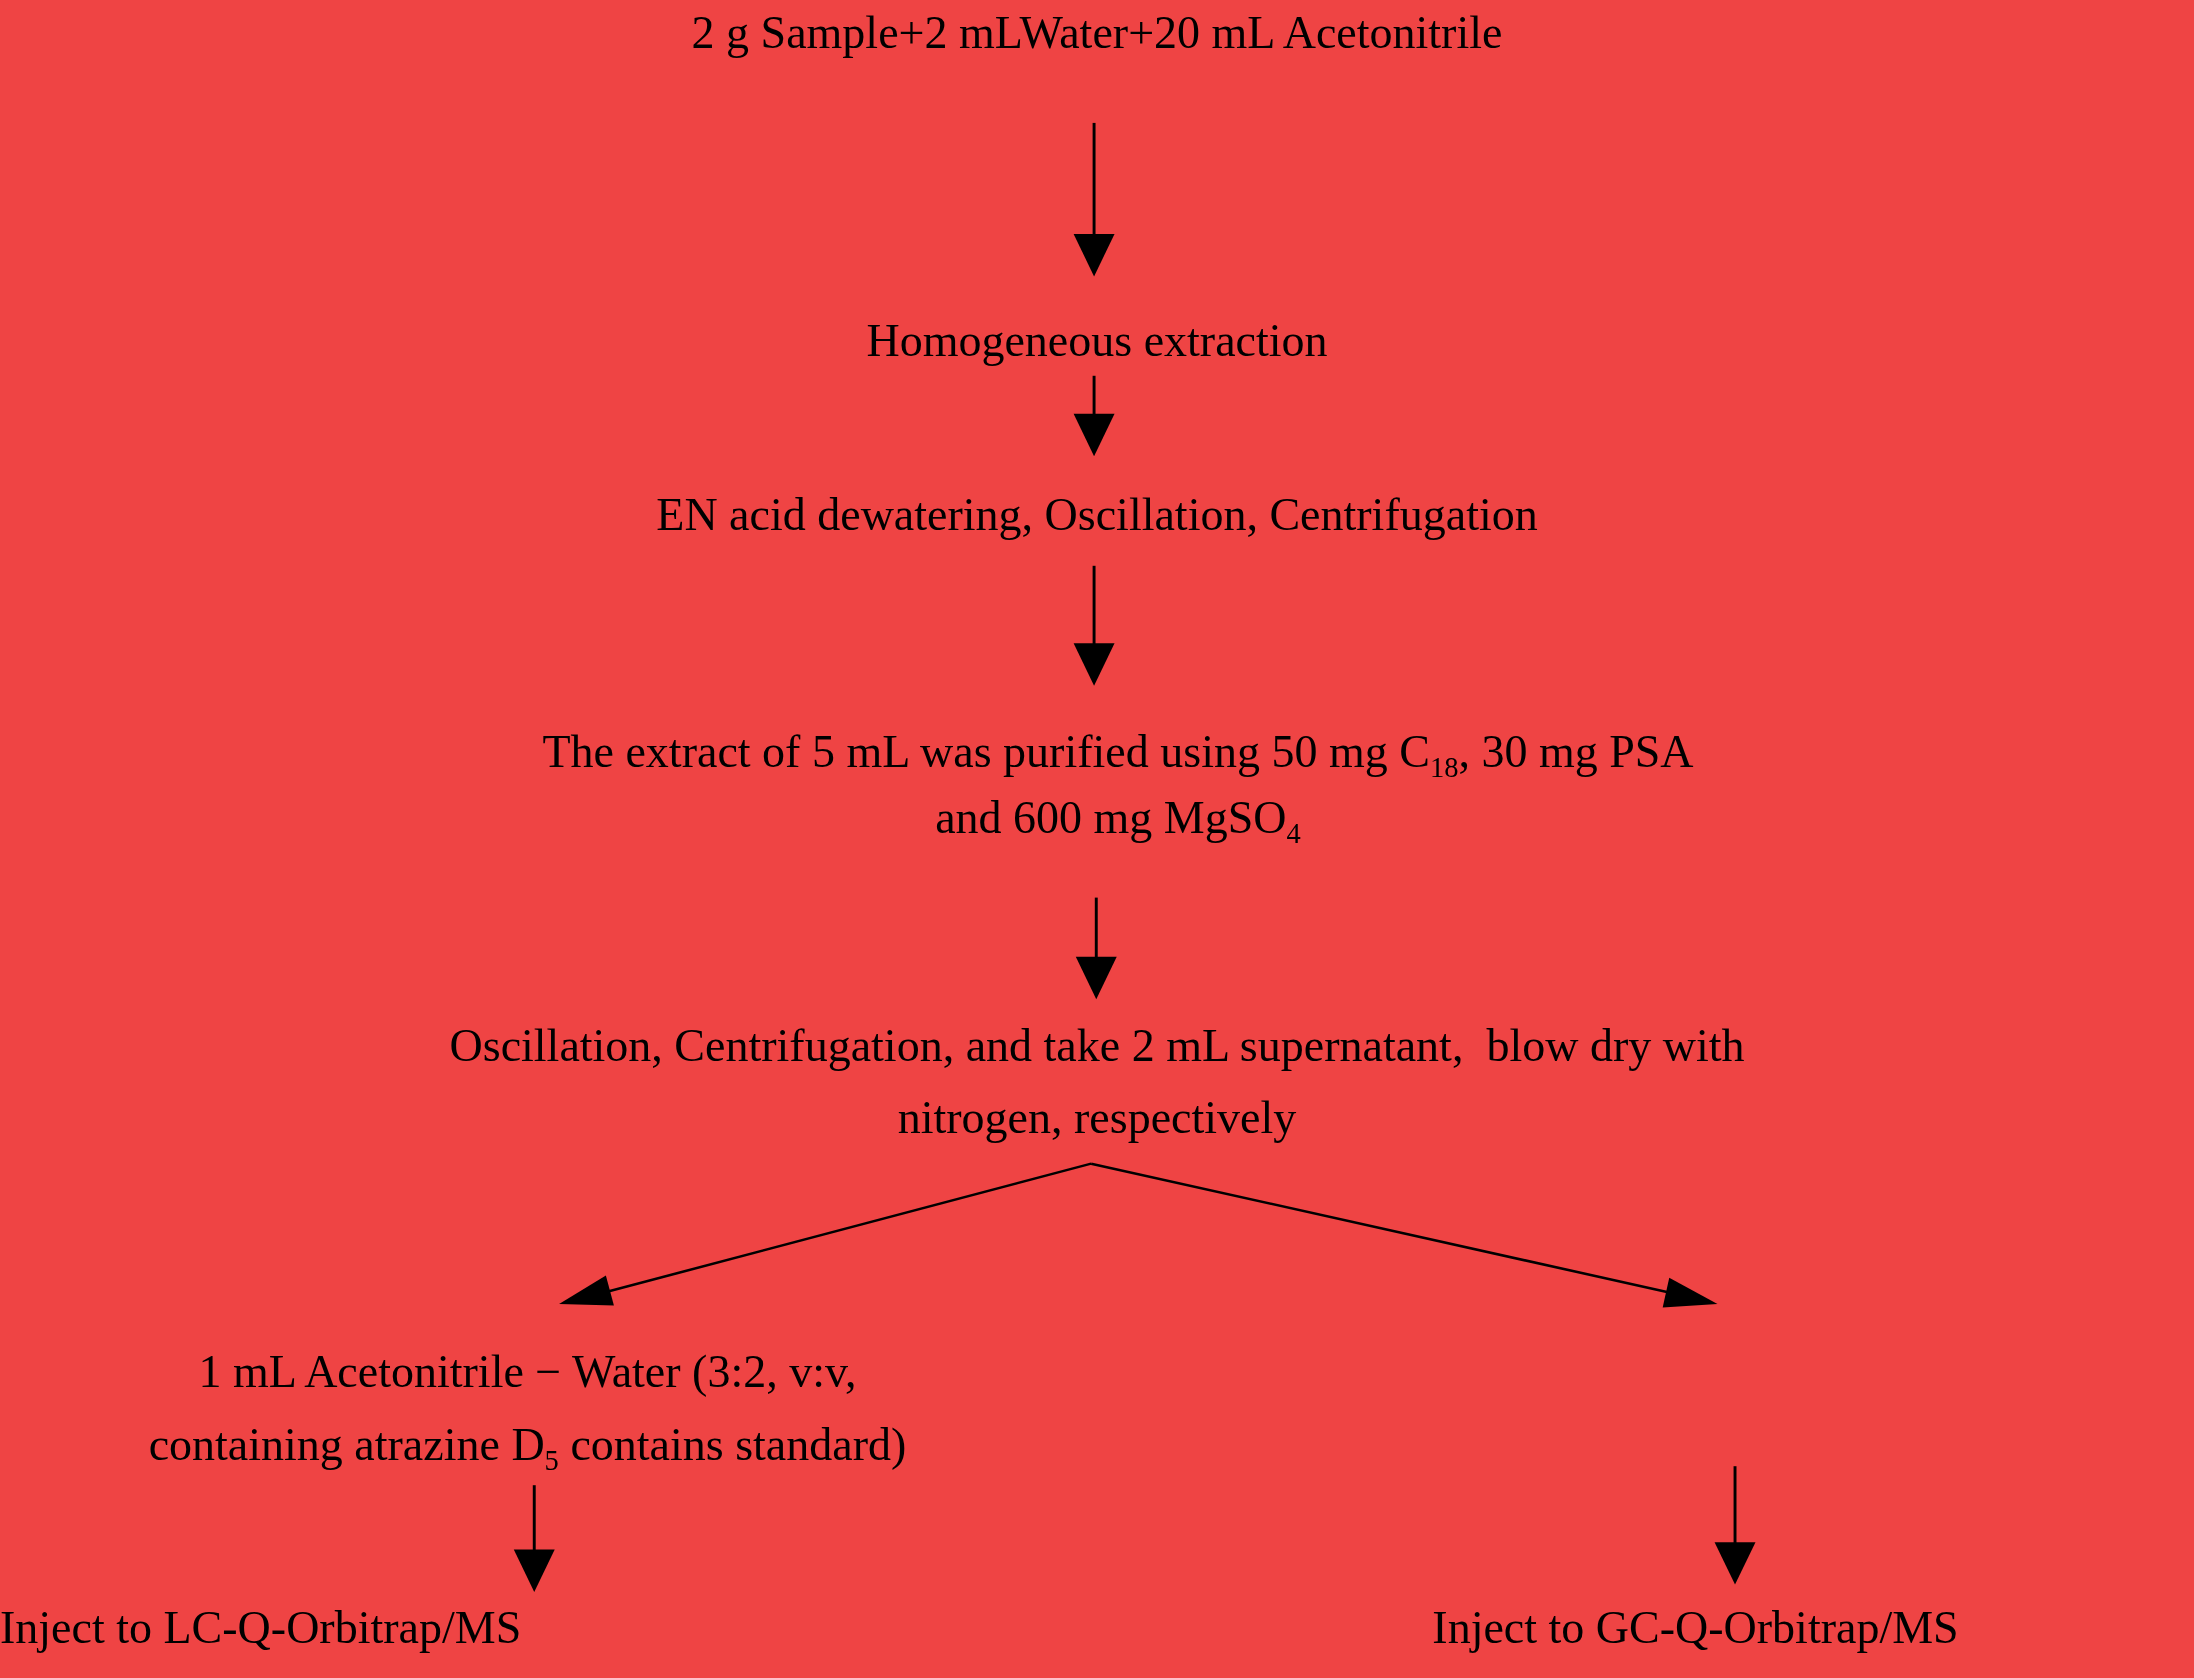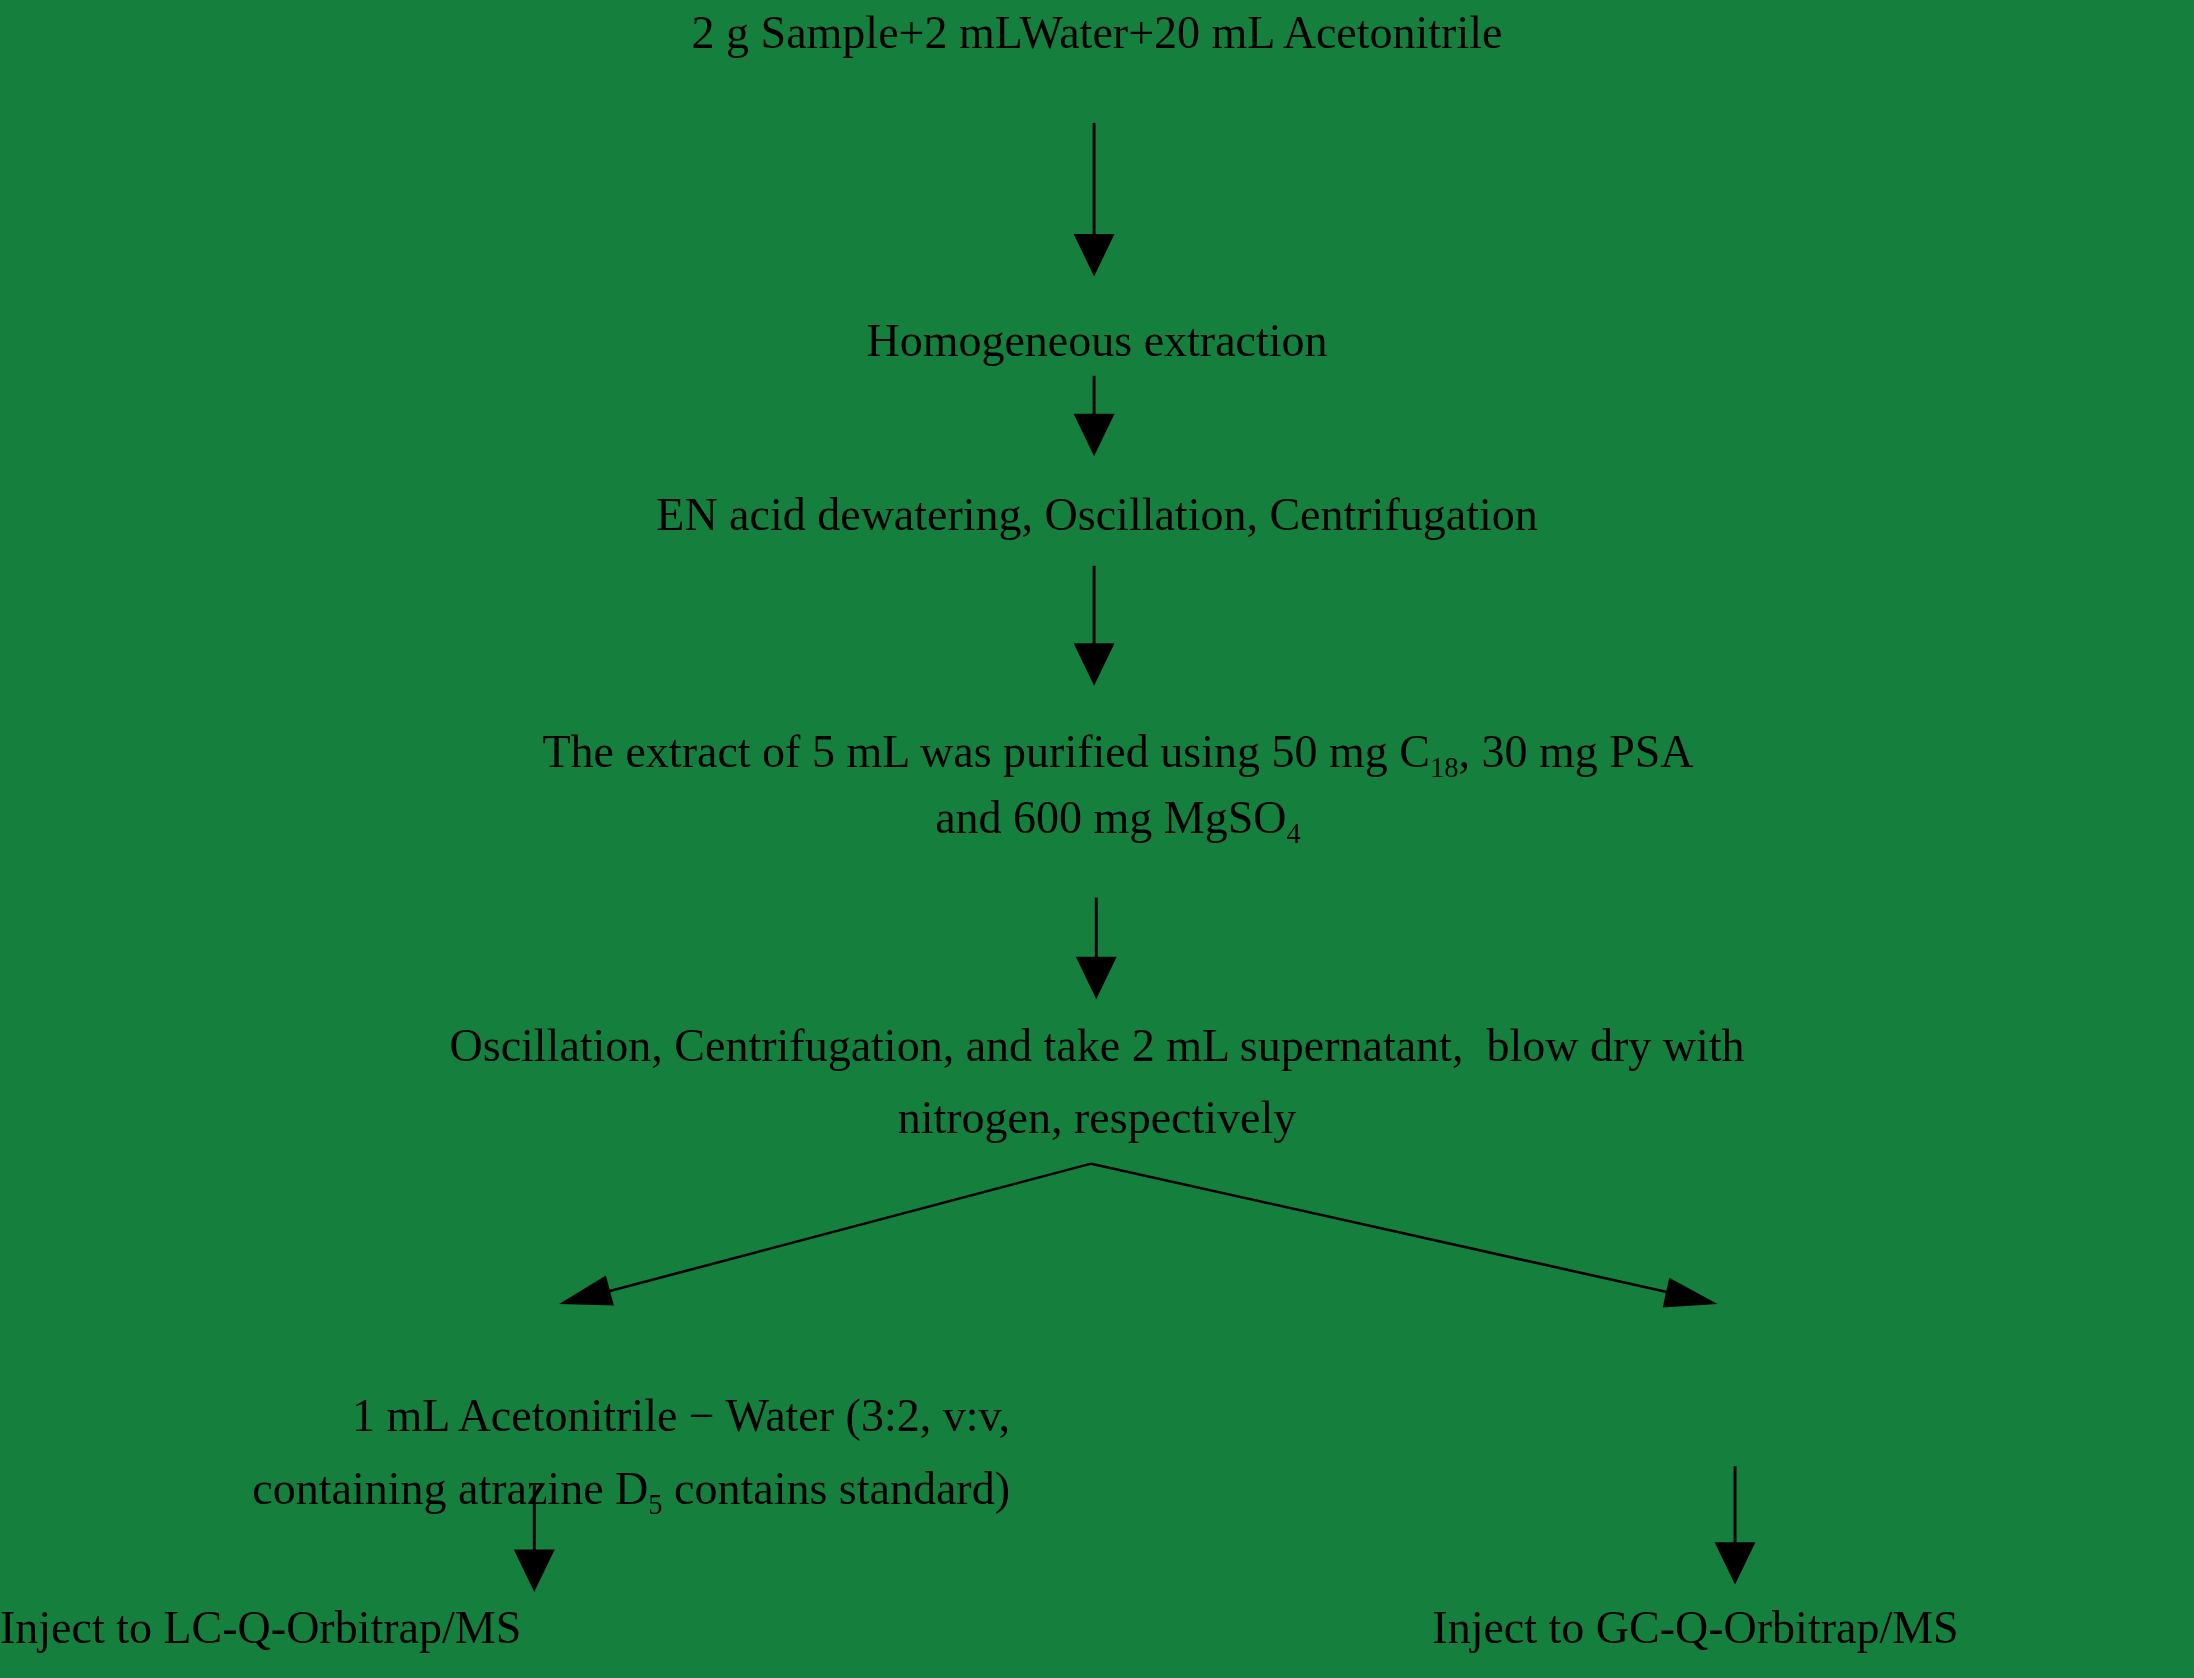--- a/index.html
+++ b/index.html
@@ -1,37 +1,37 @@
 <!DOCTYPE html>
 <html style="font-size:11.7px"><head>
 <meta charset="utf-8">
 <style>
   html, body { margin: 0; padding: 0; background: #ffffff; }
   .canvas {
     position: relative;
     width: 2194px;
     height: 1679px;
-    background: #15803d;
+    background: #ef4444;
     color: #000000;
     font-family: "Liberation Serif", "DejaVu Serif", serif;
     font-size: 46px;
     overflow: hidden;
   }
   .arrows { position: absolute; left: 0; top: 0; }
   .node { position: absolute; }
   .center { left: 0; width: 2194px; text-align: center; }
   .line { white-space: nowrap; }
   .pre { white-space: pre; }
   .lh72 { line-height: 53px; }
   .lh88 { line-height: 64px; }
   .lh90 { line-height: 66px; margin-left: 21px; }
   .lh98 { line-height: 72px; }
   .lh100 { line-height: 73px; }
   sub.sb { font-size: 0.62em; line-height: 0; }
-  .left-block { text-align: right; margin-top: 44px; }
+  .left-block { text-align: center; }
 </style>
 </head>
 <body>
 
 <div class="canvas">
 
   <svg class="arrows" width="2194" height="1679" viewBox="0 0 3002 2297" aria-hidden="true">
     <g>
       <line x1="1497" y1="168" x2="1497" y2="326" stroke="#000000" stroke-width="4"></line>
       <polygon points="1469,320 1525,320 1497,378" fill="#000000"></polygon>

